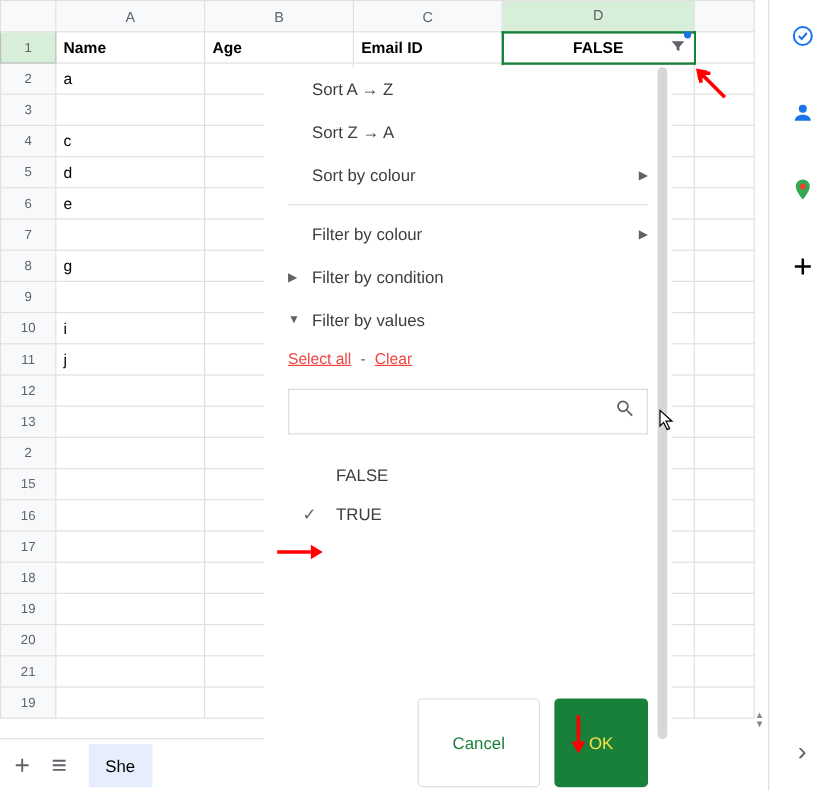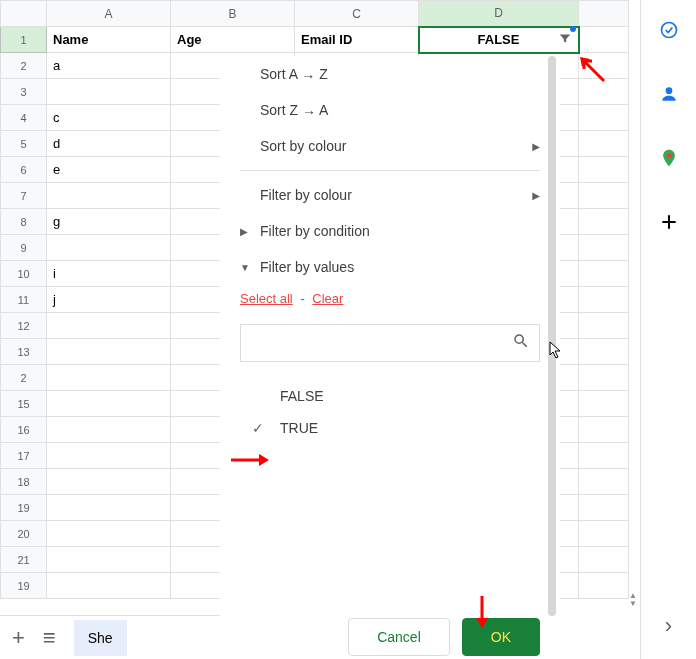--- a/index.html
+++ b/index.html
@@ -42,21 +42,21 @@
     .search-wrap { margin: 12px 20px; position: relative; }
     .search-input { width: 100%; padding: 10px 36px 10px 12px; border: 1px solid #dadce0; font-size: 14px; }
     .search-icon-pos { position: absolute; right: 10px; top: 50%; transform: translateY(-50%); }
     .search-svg { width: 18px; height: 18px; fill: #5f6368; }
     
     .value-list { padding: 6px 20px; }
     .value-item { padding: 8px 10px 8px 40px; font-size: 14px; color: #3c4043; position: relative; cursor: pointer; }
     .check-mark { position: absolute; left: 12px; top: 50%; transform: translateY(-50%); color: #5f6368; }
     
     .button-row { position: absolute; bottom: 0; right: 20px; display: flex; gap: 12px; }
-    .btn { padding: 10px 28px; font-size: 14px; border-radius: 4px; cursor: pointer; font-weight: 500; }
+    .btn { padding: 28px 28px; font-size: 14px; border-radius: 4px; cursor: pointer; font-weight: 500; }
     .btn-cancel { background: #fff; border: 1px solid #dadce0; color: #188038; }
     .btn-ok { background: #188038; border: 1px solid #188038; color: #fde047; }
     
     .menu-scroll { position: absolute; right: 4px; top: 0; width: 8px; height: 560px; background: #bdbdbd; border-radius: 4px; opacity: 0.6; }
     
     .bottom-bar { position: absolute; left: 0; bottom: 0; width: 220px; height: 44px; border-top: 1px solid #e0e0e0; display: flex; align-items: center; padding: 0 12px; gap: 18px; background: #fff; }
     .plus-icon, .menu-lines { font-size: 22px; color: #5f6368; cursor: pointer; }
     .sheet-tab { background: #e6eefb; color: #000000; padding: 10px 14px; font-size: 14px; font-weight: 500; }
     
     .right-panel { position: absolute; right: 0; top: 0; width: 56px; height: 100%; border-left: 1px solid #e0e0e0; background: #fff; display: flex; flex-direction: column; align-items: center; padding-top: 20px; gap: 44px; }

